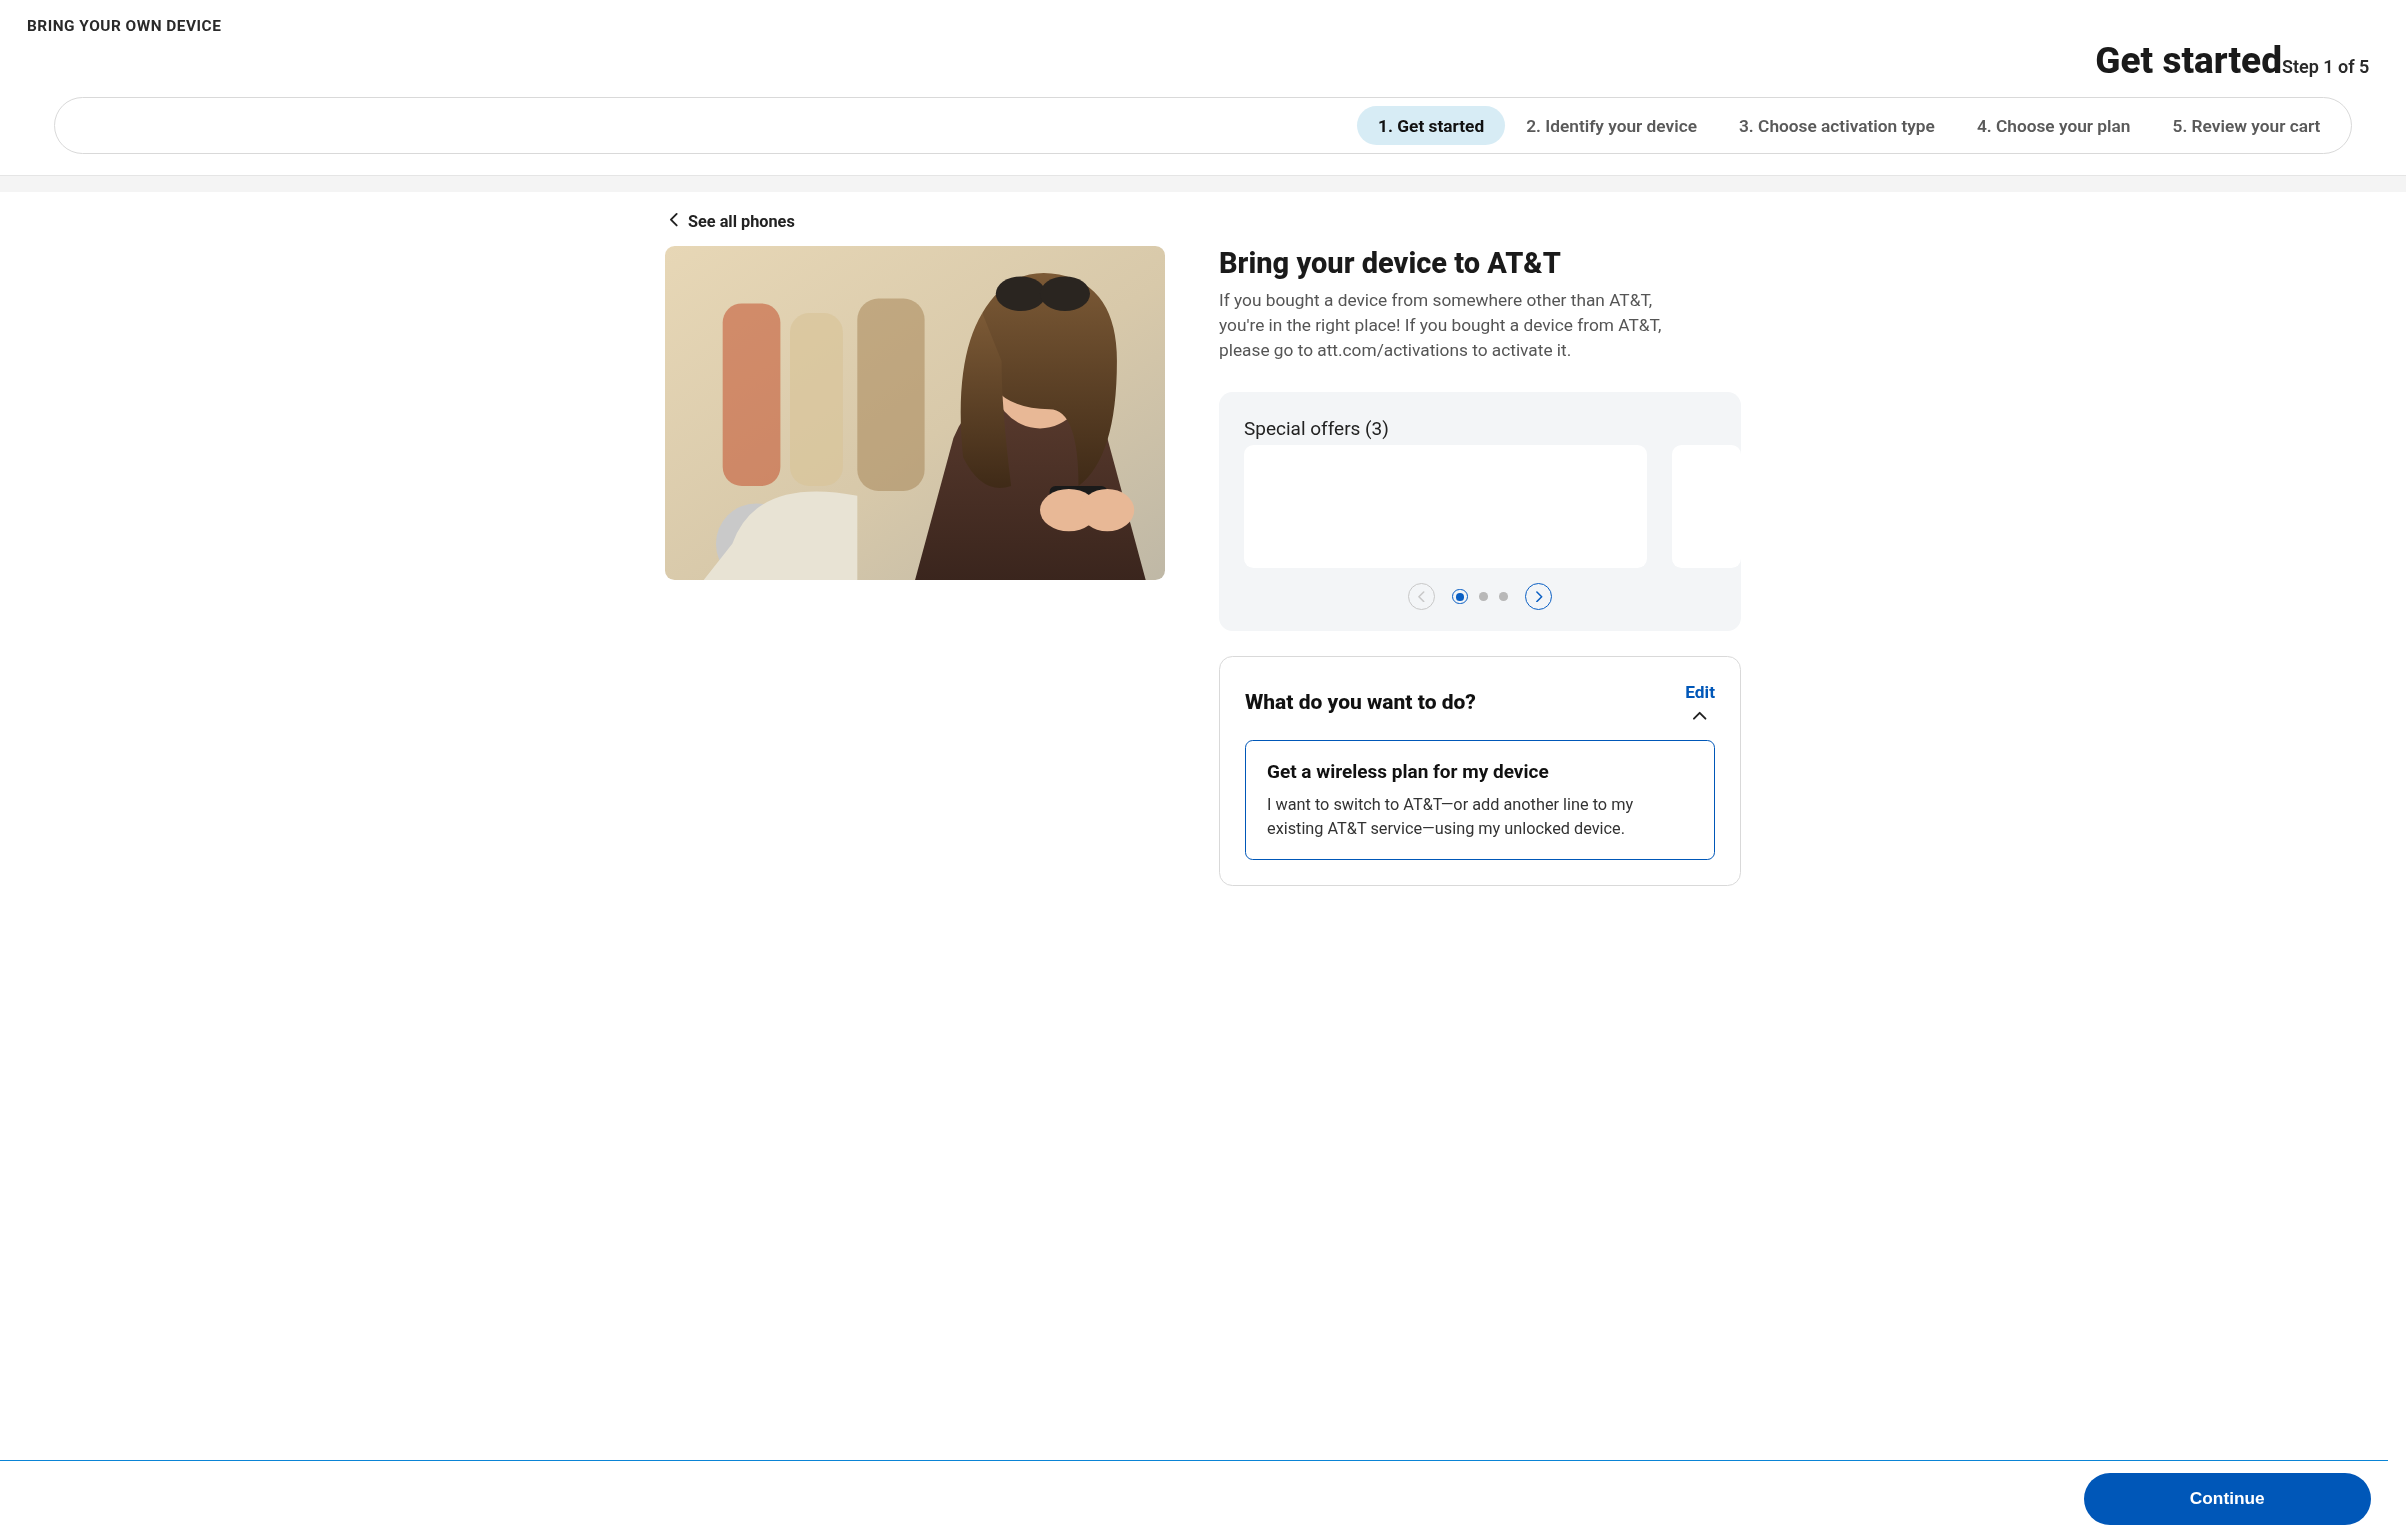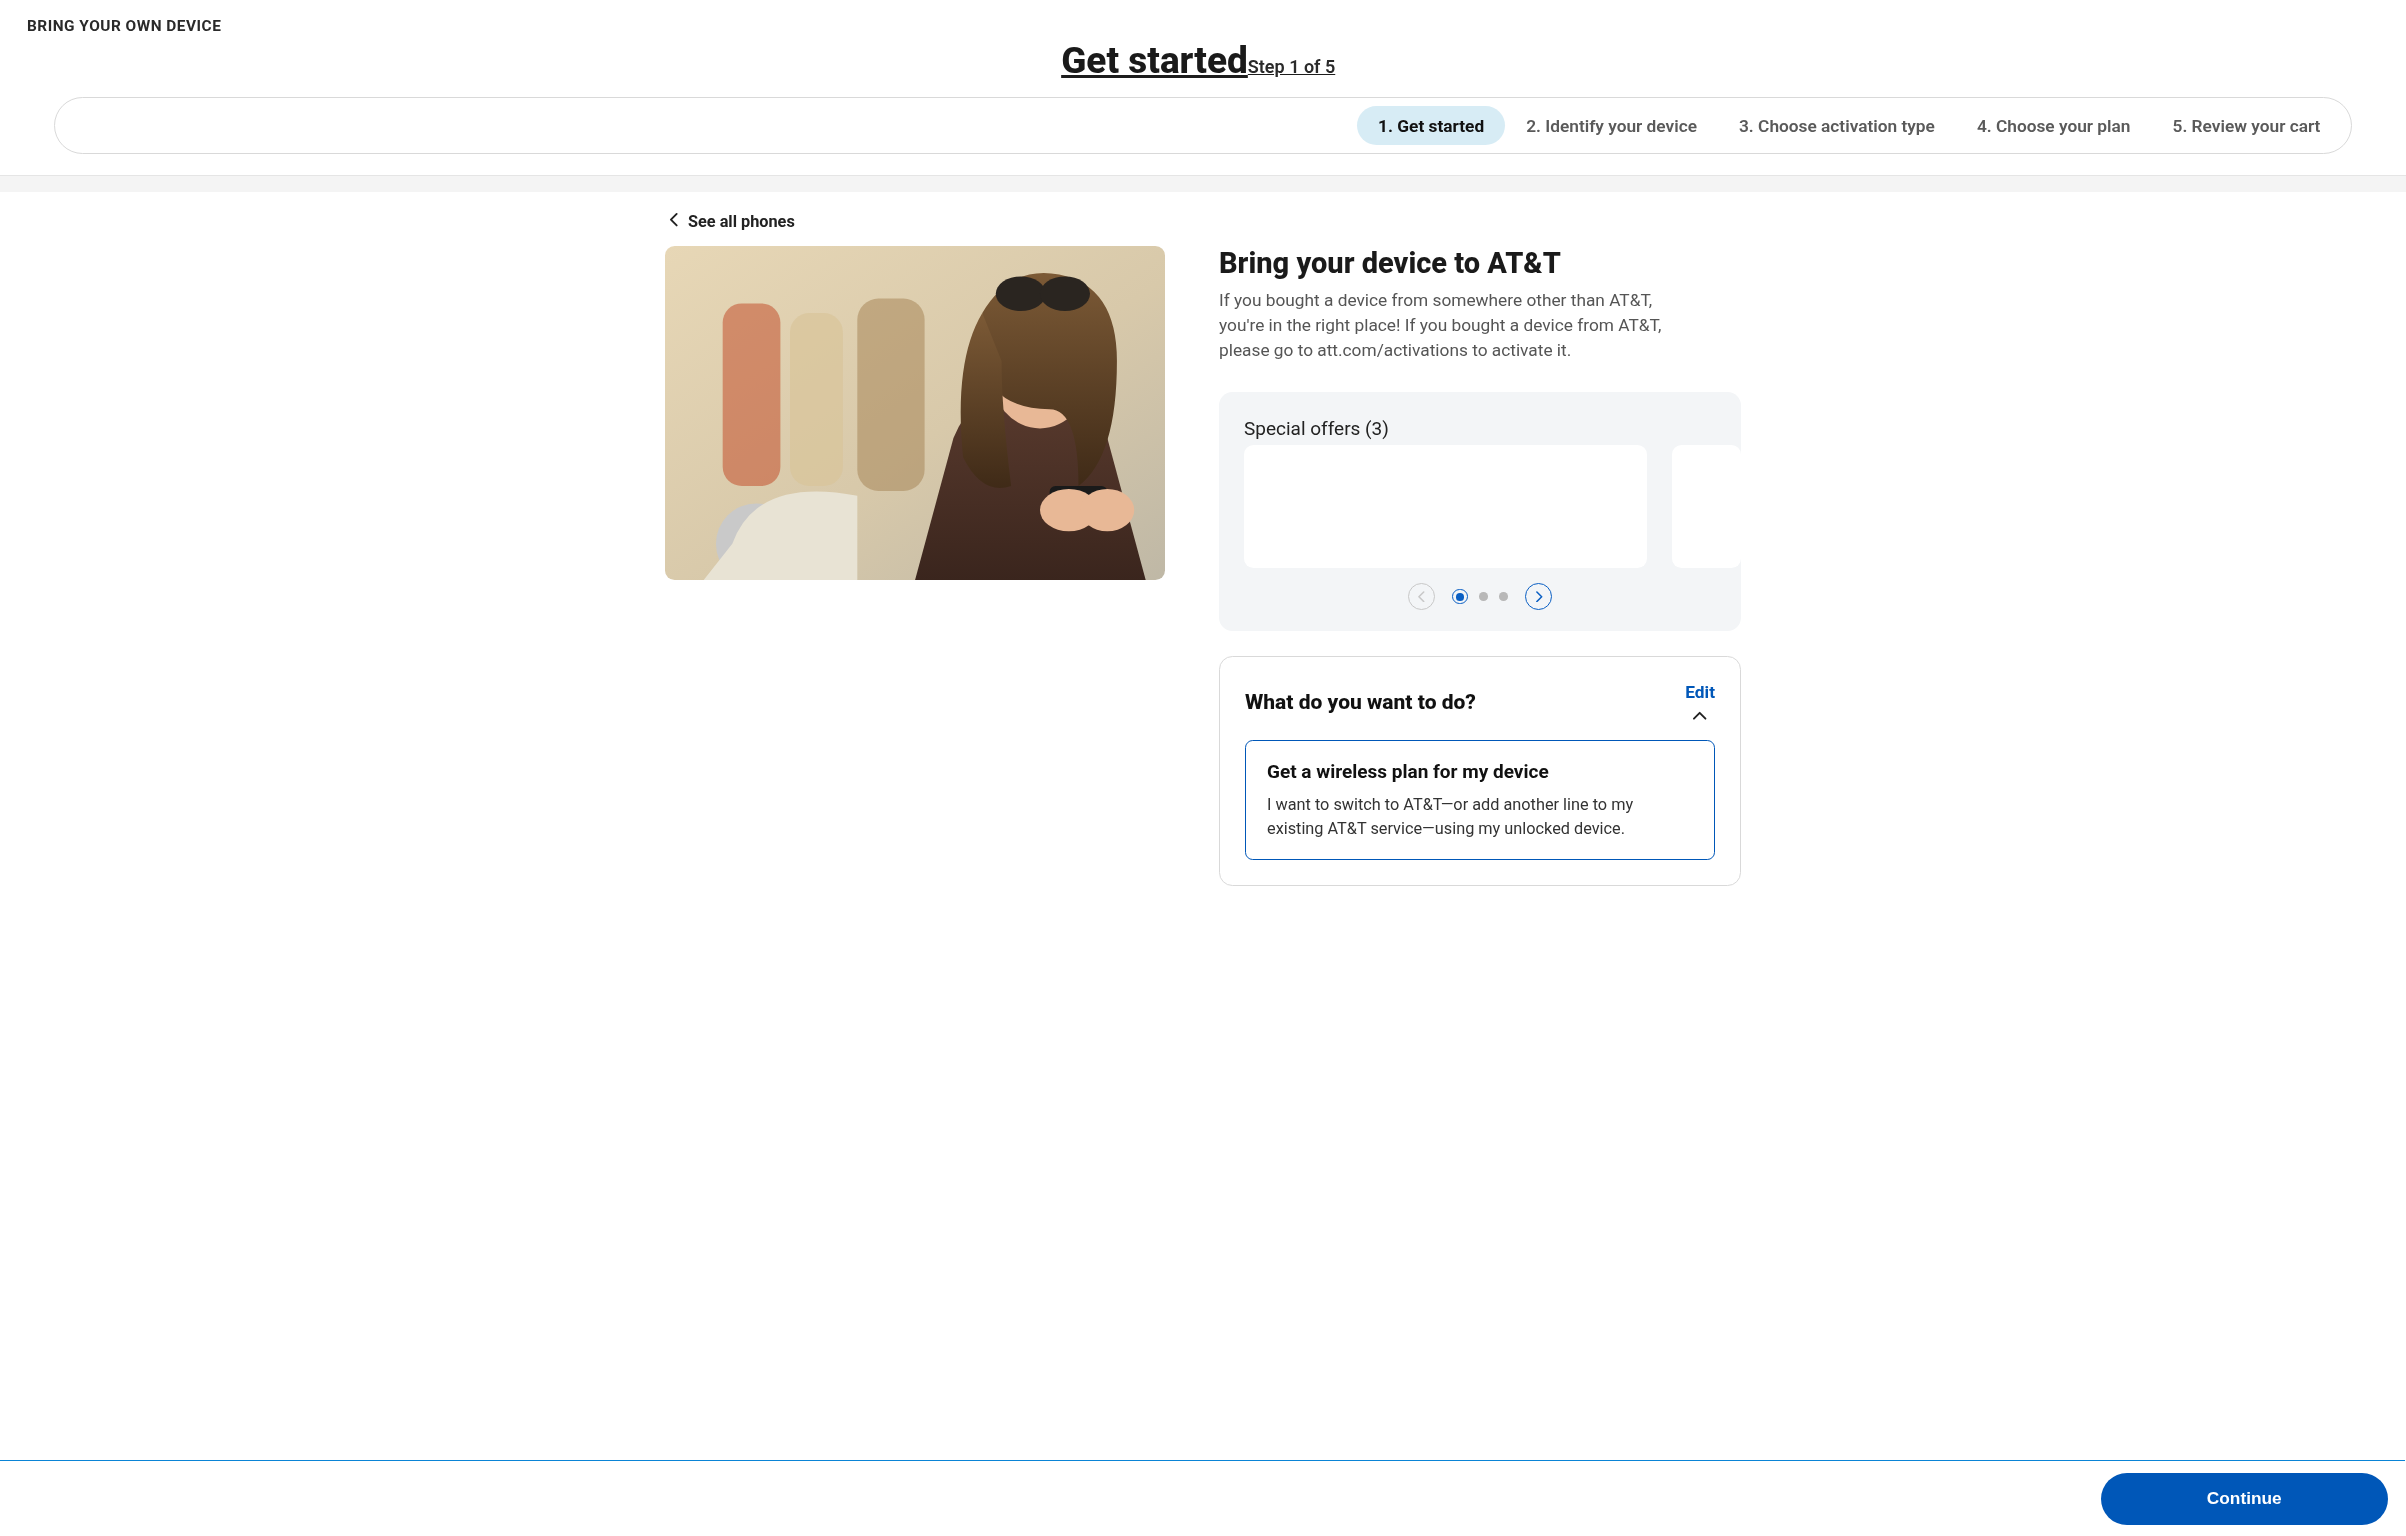--- a/index.html
+++ b/index.html
@@ -20,23 +20,22 @@
   }
   .eyebrow {
     font-size: 15.4px;
     letter-spacing: 0.5px;
     font-weight: 700;
     color: #2a2a2a;
   }
   .title-row {
     display: flex;
     align-items: baseline;
-    justify-content: center;
+    justify-content: flex-end;
     margin-top: 3.8px;
-    text-decoration: underline;
   }
   .page-title {
     font-size: 37px;
     font-weight: 800;
     color: #1a1a1a;
   }
   .step-indicator {
     font-size: 18px;
     font-weight: 600;
     color: #2a2a2a;
@@ -233,21 +232,21 @@
   }
   .option-desc {
     font-size: 16.3px;
     color: #333;
     line-height: 1.45;
   }
 
   
   .footer-bar {
     position: fixed;
-    left: 0; right: 1px; bottom: 0;
+    left: 0; right: 18px; bottom: 0;
     background: #fff;
     border-top: 1.4px solid #0a84d6;
     padding: 11.5px 17.3px;
     display: flex;
     justify-content: flex-end;
   }
   .continue-btn {
     background: #0057b8;
     color: #fff;
     border: none;

